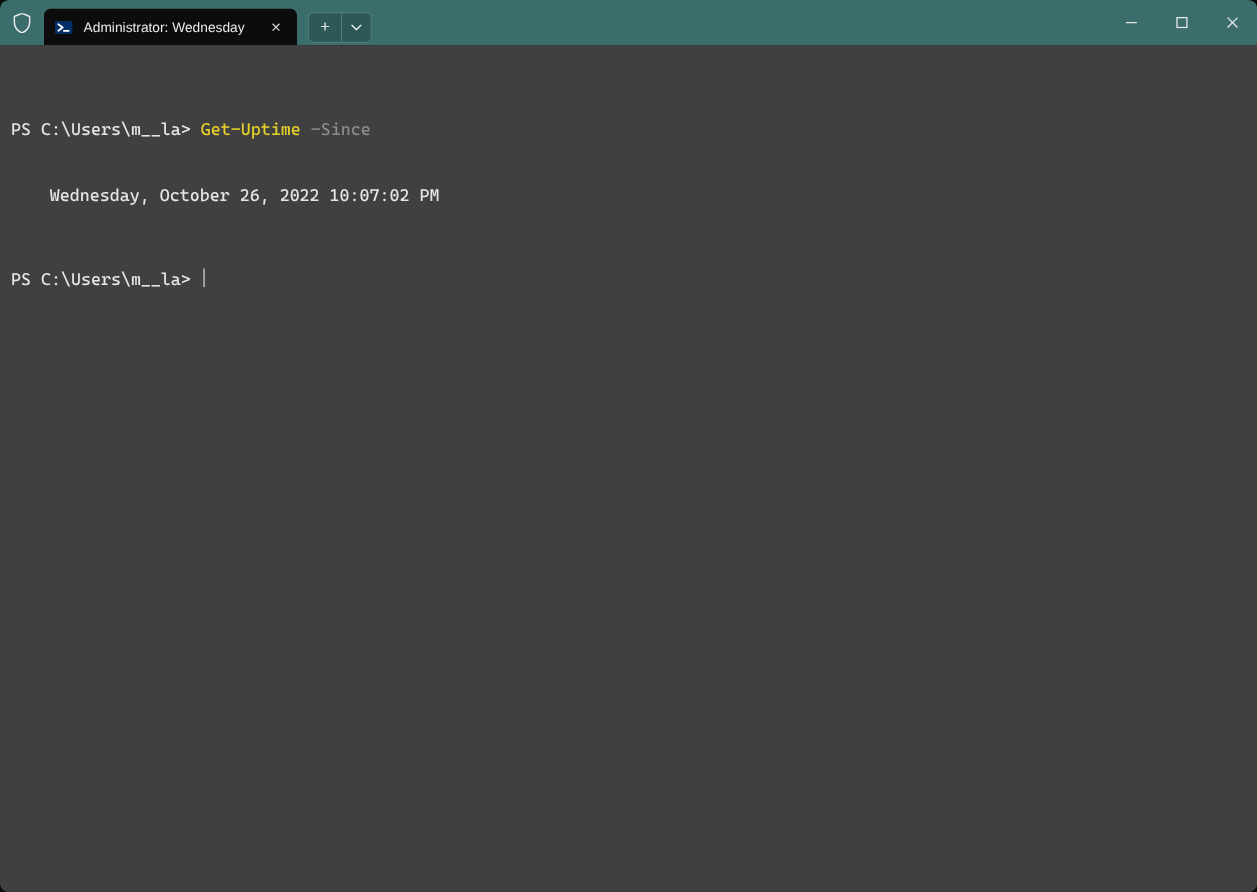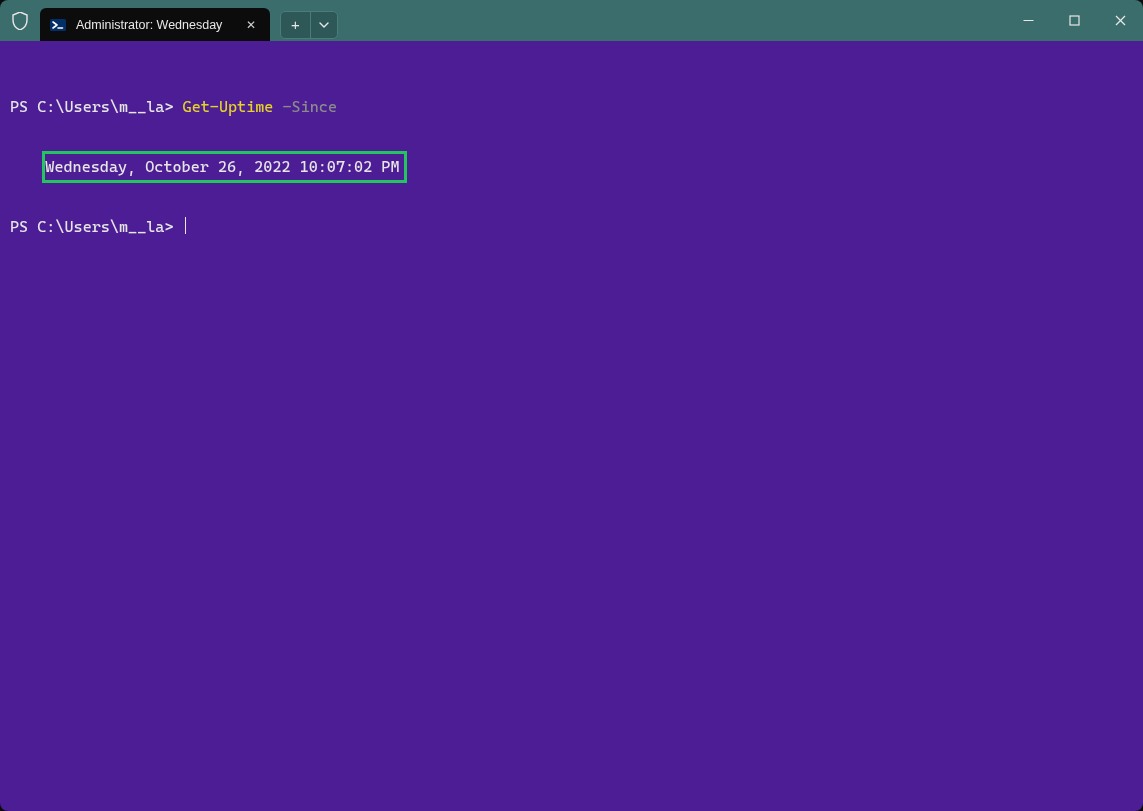--- a/index.html
+++ b/index.html
@@ -86,38 +86,38 @@
     height: 41px;
     display: flex;
     align-items: center;
     justify-content: center;
     color: #e8e8e8;
   }
   .win-btn svg { display: block; }
   
   .terminal {
     flex: 1 1 auto;
-    background: #4c1d95;
-    padding: 10px 10px;
+    background: #404040;
+    padding: 21px 10px;
     font-family: Consolas, "Cascadia Mono", monospace;
     font-size: 15.5px;
     line-height: 1.45;
     color: #e6e6e6;
     position: relative;
     white-space: pre;
   }
   .line { display: block; }
   .prompt { color: #e6e6e6; }
   .cmd-yellow { color: #e5d12a; }
   .cmd-grey { color: #8b8b8b; }
   .output-highlight {
     display: inline-block;
-    border: 3px solid #22c55e;
+    border: 3px solid #404040;
     padding: 2px 4px 2px 0;
-    margin: 10px 0 10px -4px;
+    margin: 10px 0 26px -4px;
   }
   .cursor {
     display: inline-block;
     width: 1px;
     height: 17px;
     background: #e6e6e6;
     vertical-align: -2px;
     margin-left: 2px;
   }
 </style>

